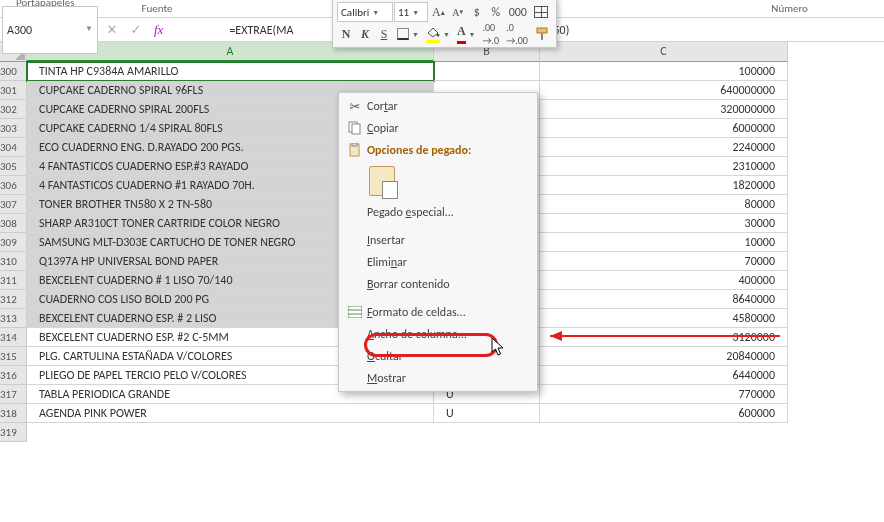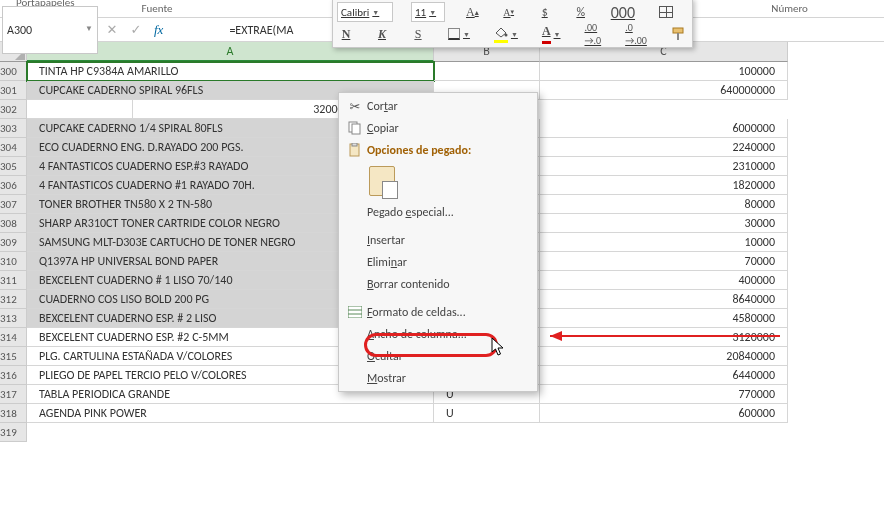--- a/index.html
+++ b/index.html
@@ -12,25 +12,25 @@
   .rl-fuente { width: 180px; }
   .rl-align { width: 200px; color: #ccc;}
   .rl-num { width: 200px; }
   .rl-spacer1 { width:100px;}
   
   .formula-row { display: flex; align-items: center; height: 24px; border-bottom: 1px solid #d4d4d4; position:relative; z-index:1;}
   .name-box { width: 96px; border: 1px solid #c8c8c8; padding: 16px 4px; font-size: 12px; margin: 1px 2px; background:#fff;}
   .name-box .drop { float:right; font-size:8px; color:#888;}
   .fx-btns { display: flex; align-items: center; }
   .fx-btn { width: 24px; text-align: center; color: #aaa; font-size: 13px; }
-  .fx-label { font-style: italic; font-family: 'Times New Roman', serif; color: #0369a1; margin: 0 6px; font-size:13px;}
+  .fx-label { font-style: italic; font-family: 'Times New Roman', serif; color: #a21caf; margin: 0 6px; font-size:13px;}
   .formula-text { font-size: 12px; padding-left: 4px; }
   
   .mini-toolbar { position: absolute; top: -2px; left: 332px; background: #f7f7f7; border: 1px solid #c8c8c8; box-shadow: 2px 2px 5px rgba(0,0,0,.25); z-index: 50; padding: 2px; }
-  .mt-row { display: flex; align-items: center; gap: 18px; padding: 1px 2px; text-decoration: underline; }
+  .mt-row { display: flex; align-items: center; gap: 1px; padding: 1px 2px; }
   .mt-sel { display:flex; align-items:center; border: 1px solid #c8c8c8; background:#fff; padding: 1px 3px; font-size:11px; height:20px;}
   .mt-sel .drop, .mt-btn .drop { font-size:7px; margin-left:3px; color:#666;}
   .mt-btn { display:flex; align-items:center; justify-content:center; min-width: 18px; height: 20px; padding: 0 3px; font-size: 12px; color:#525252;}
   .mt-btn.bold { font-weight:bold; font-family:'Times New Roman',serif;}
   .mt-btn.italic { font-style:italic; font-family:'Times New Roman',serif; font-weight:bold;}
   .bucket { position: relative; display:inline-block; }
   .bucket svg { display:block;}
   .underline-bar { display:block; height:3px; margin-top:2px;}
   .grid-icon { display:inline-block; width:14px; height:12px; border:1px solid #555; position:relative;}
   .grid-icon::before, .grid-icon::after { content:''; position:absolute; background:#555;}
@@ -100,21 +100,21 @@
         <span class="drop">▼</span>
       </div>
     <div class="mt-sel" style="width:34px">
         <span>11</span>
         <span class="drop">▼</span>
       </div>
     <div class="mt-btn" style="font-family:serif">A<span style="font-size:8px;vertical-align:top">▴</span></div>
     <div class="mt-btn" style="font-family:serif;font-size:10px">A<span style="font-size:7px;vertical-align:top">▾</span></div>
     <div class="mt-btn">$</div>
     <div class="mt-btn">%</div>
-    <div class="mt-btn" style="font-size:16px">000</div>
+    <div class="mt-btn" style="font-size:12px">000</div>
     <div class="mt-btn">
         <span class="grid-icon"></span>
       </div>
   </div>
   <div class="mt-row">
     <div class="mt-btn bold">N</div>
     <div class="mt-btn italic">K</div>
     <div class="mt-btn" style="text-decoration:underline;font-family:serif">S</div>
     <div class="mt-btn">
         <span style="display:inline-block;width:12px;height:12px;border:1px solid #888;border-bottom:2px solid #333"></span>
@@ -182,20 +182,21 @@
           <div class="cell colA sel first-sel">TINTA HP  C9384A AMARILLO</div>
           <div class="cell colB"></div>
           <div class="cell colC">100000</div>
         </div>
         <div class="dr">
           <div class="cell colA sel">CUPCAKE CADERNO  SPIRAL  96FLS</div>
           <div class="cell colB"></div>
           <div class="cell colC">640000000</div>
         </div>
         <div class="dr">
+          <div class="cell colA sel">CUPCAKE CADERNO SPIRAL 200FLS</div>
           <div class="cell colB"></div>
           <div class="cell colC">320000000</div>
         </div>
         <div class="dr">
           <div class="cell colA sel">CUPCAKE CADERNO  1/4 SPIRAL 80FLS</div>
           <div class="cell colB"></div>
           <div class="cell colC">6000000</div>
         </div>
         <div class="dr">
           <div class="cell colA sel">ECO CUADERNO  ENG. D.RAYADO 200 PGS.</div>

